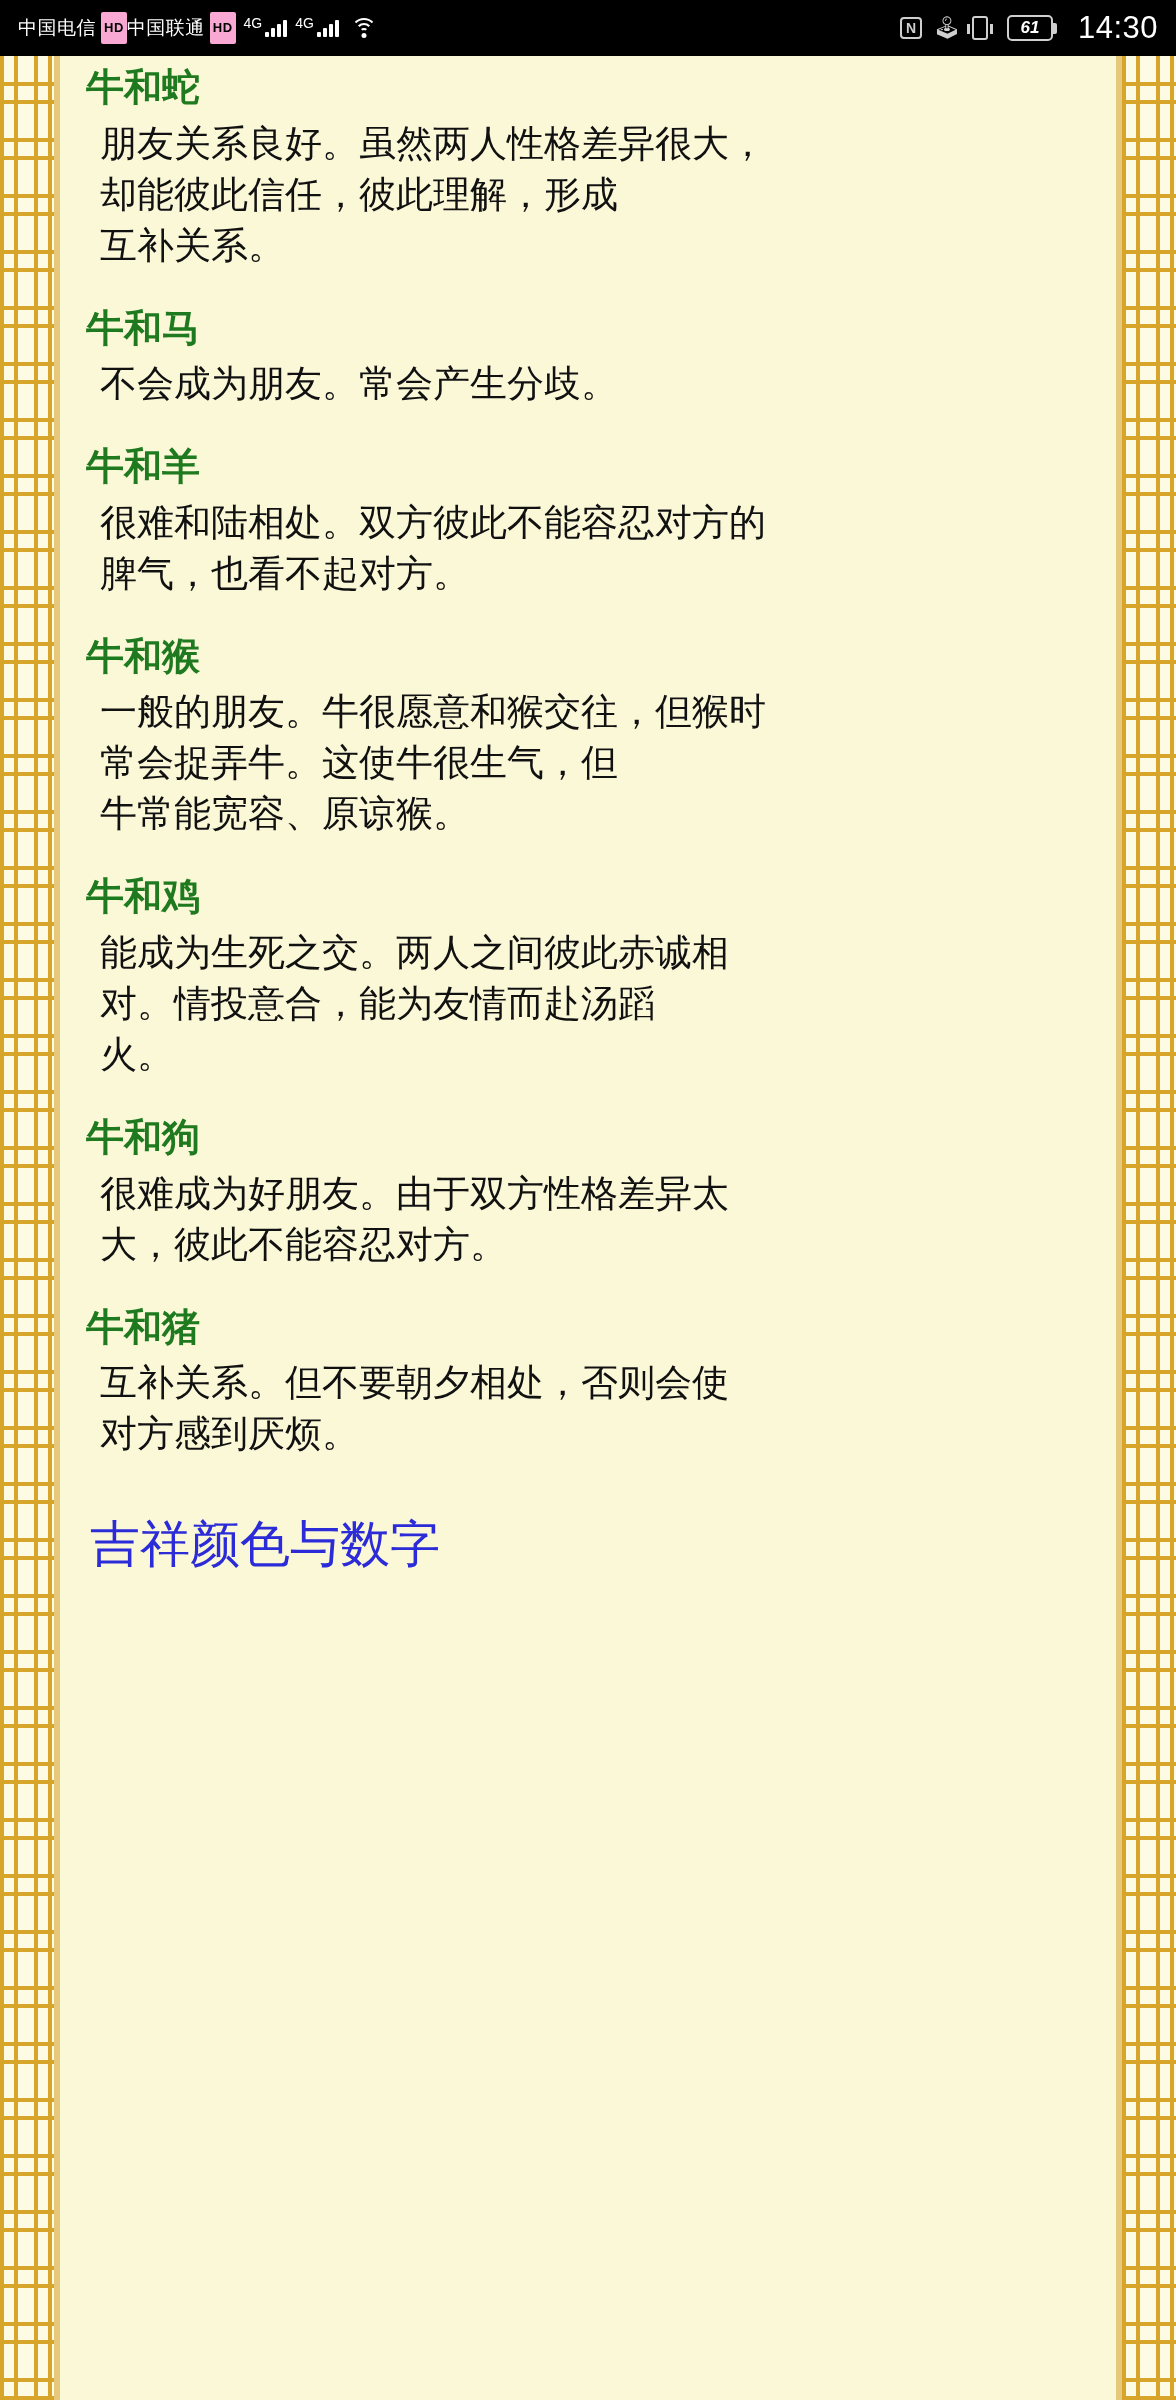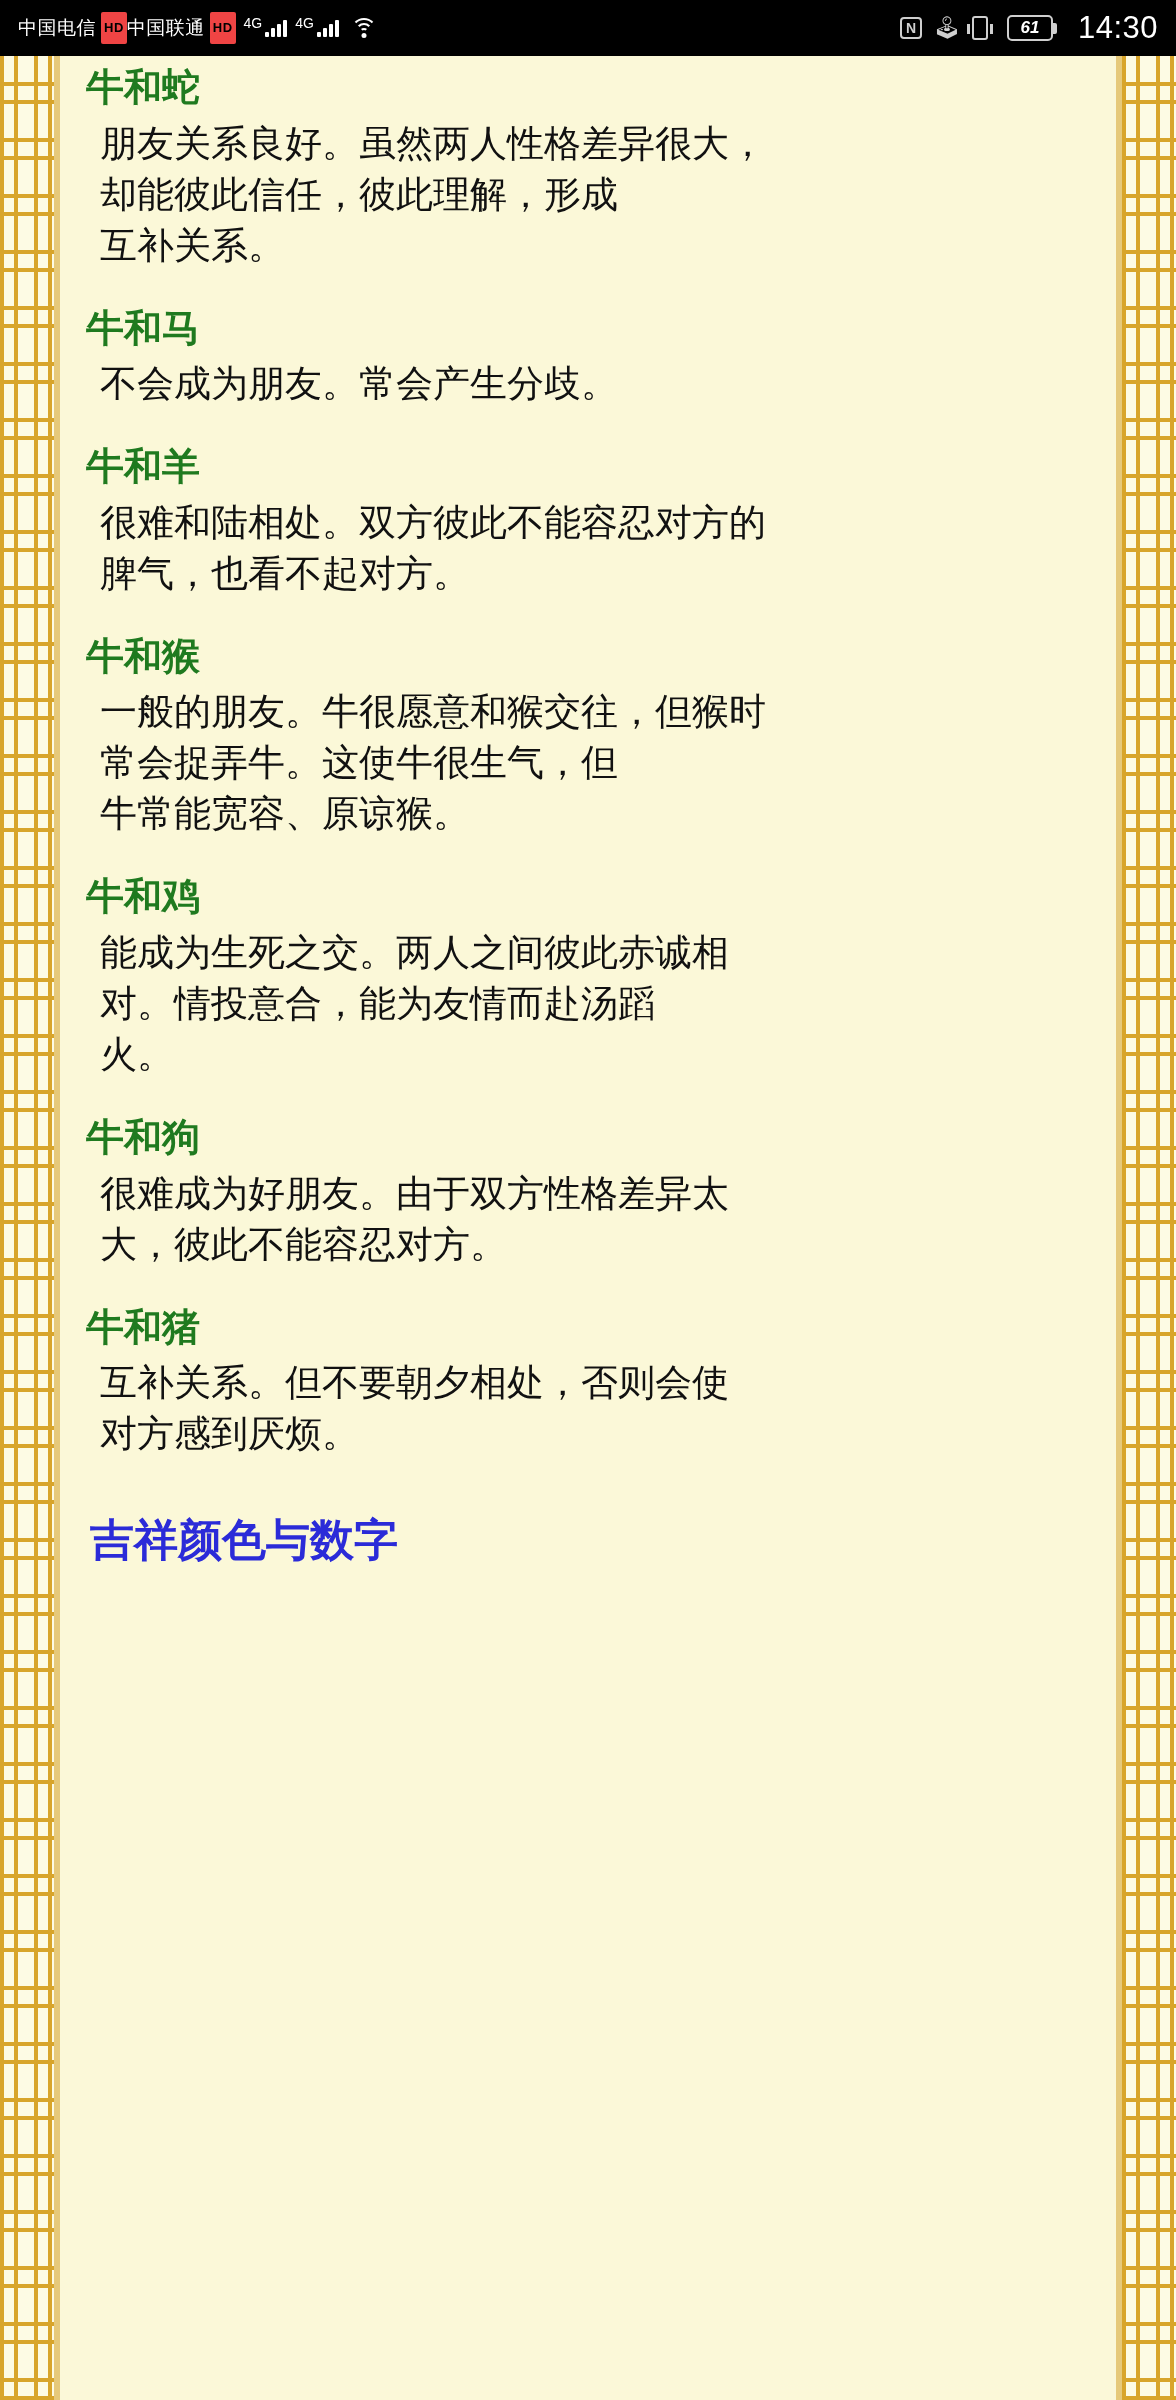--- a/index.html
+++ b/index.html
@@ -24,21 +24,21 @@
   .carriers {
     display: flex;
     flex-direction: row;
     justify-content: center;
     line-height: 1.08;
     font-size: 19px;
     letter-spacing: 0.5px;
   }
   .carrier-row { display: flex; align-items: center; gap: 5px; white-space: nowrap; }
   .hd-badge {
-    background: #ef4444; color: #000;
+    background: #f9a8d4; color: #000;
     font-size: 13px; font-weight: bold;
     padding: 16px 3px; border-radius: 2px;
     line-height: 14px; height: 14px;
     display: inline-flex; align-items: center;
   }
   .net-group { display: flex; align-items: flex-end; gap: 3px; margin-left: 8px; }
   .net-label { font-size: 14px; line-height: 1; position: relative; top: -7px; }
   .bars { display: flex; align-items: flex-end; gap: 2px; height: 18px; }
   .bars i { display: block; width: 4px; background: #fff; border-radius: 1px; }
   .bars i:nth-child(1) { height: 5px; }
@@ -142,22 +142,22 @@
   }
   .sec-body {
     color: #111;
     font-size: 37px;
     line-height: 1.38;
     padding-left: 14px;
     white-space: pre-line;
   }
   .big-heading {
     color: #2b2bd8;
-    font-size: 44px;
-    font-weight: bold;
+    font-size: 50px;
+    font-weight: normal;
     margin-top: 52px;
     padding-left: 4px;
   }
 </style>
 </head>
 <body>
 
 <div class="statusbar">
   <div class="carriers">
     <div class="carrier-row">

